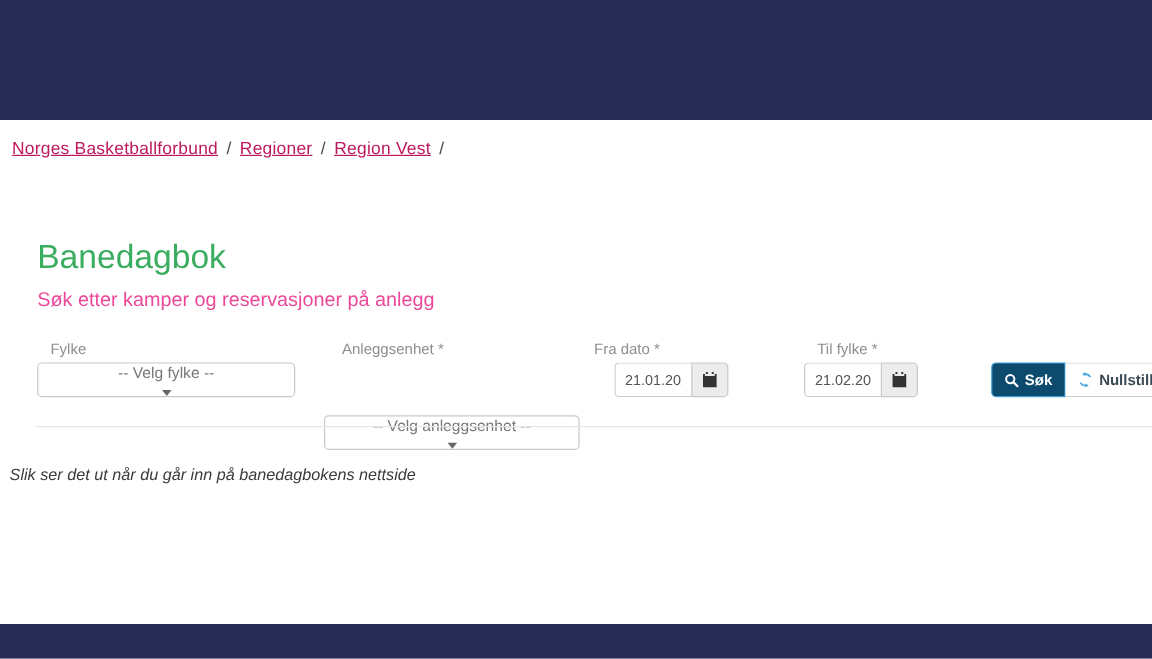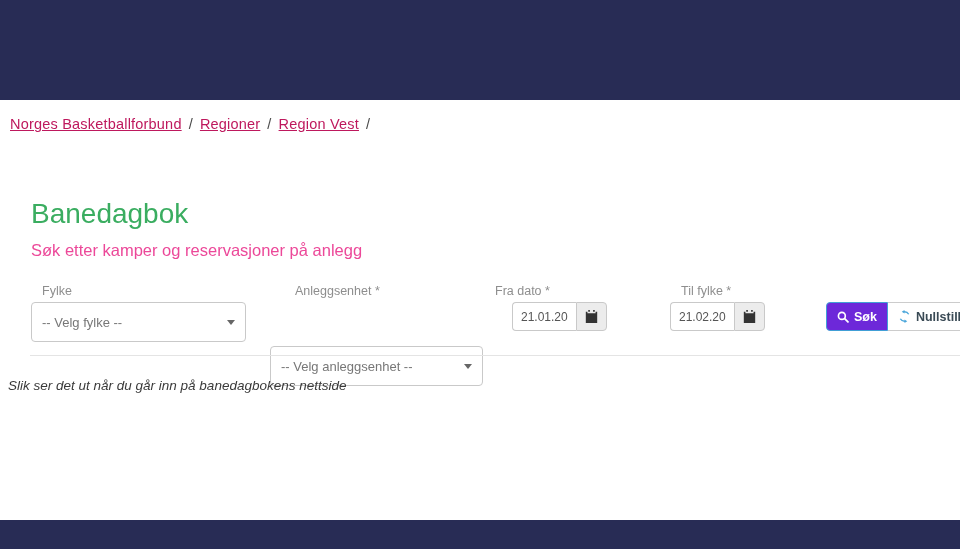--- a/index.html
+++ b/index.html
@@ -34,24 +34,24 @@
   }
   .page-subtitle {
     position: absolute; left: 31px; top: 241px;
     font-size: 16.5px; font-weight: 400; color: #ec4899;
   }
   .field-label {
     position: absolute; top: 284px;
     font-size: 12.5px; color: #8e8e8e; margin-left: 11px;
   }
   .select-box {
-    position: absolute; top: 302px; height: 40px;
+    position: absolute; top: 302px; height: 29px;
     background: #fff; border: 1px solid #c9c9c9; border-radius: 4px;
     display: flex; align-items: center; justify-content: space-between;
-    padding: 0 10px; cursor: pointer;
+    padding: 0 10px; cursor: pointer; flex-direction: column;
   }
   .select-box .select-text { font-size: 13px; color: #777; }
   .caret {
     width: 0; height: 0; border-left: 4px solid transparent;
     border-right: 4px solid transparent; border-top: 5px solid #666;
   }
   .input-group {
     position: absolute; top: 302px; height: 29px; display: flex;
   }
   .date-input {
@@ -68,33 +68,33 @@
   }
   .btn-group {
     position: absolute; left: 826px; top: 302px; height: 29px; display: flex;
   }
   .btn {
     height: 29px; display: flex; align-items: center; justify-content: center;
     font-size: 12.5px; font-weight: bold; cursor: pointer; gap: 5px;
     padding: 0 10px;
   }
   .btn-sok {
-    background: #6d28d9; color: #ffffff; border: 1px solid #419fd6;
+    background: #0c4a6e; color: #ffffff; border: 1px solid #419fd6;
     border-radius: 4px 0 0 4px;
   }
   .btn-nullstill {
     background: #ffffff; color: #3a4a55; border: 1px solid #cccccc;
     border-left: none; border-radius: 0 4px 4px 0;
   }
   .divider {
     position: absolute; left: 30px; right: 0; top: 355px;
     border-top: 1px solid #e4e4e4;
   }
   .caption {
-    position: absolute; left: 8px; top: 378px;
+    position: absolute; left: 8px; top: 388px;
     font-size: 13.5px; font-style: italic; color: #3a3a3a;
   }
   .icon { display: inline-flex; align-items: center; justify-content: center; }
 </style>
 </head>
 <body>
 
 <div class="topbar"></div>
 
 <nav class="breadcrumb">
@@ -103,21 +103,21 @@
 
 <h1 class="page-title">Banedagbok</h1>
 <div class="page-subtitle">Søk etter kamper og reservasjoner på anlegg</div>
 
 <label class="field-label" style="left:31px;">Fylke</label>
 <div class="select-box" style="left:31px; width:215px;">
   <span class="select-text">-- Velg fylke --</span>
   <span class="caret"></span>
 </div>
 
-<label class="field-label" style="left:284px;">Anleggsenhet *</label>
+<label class="field-label" style="left:274px;">Anleggsenhet *</label>
 <div class="select-box" style="left:270px; width:213px;margin-top:44px;">
   <span class="select-text">-- Velg anleggsenhet --</span>
   <span class="caret"></span>
 </div>
 
 <label class="field-label" style="left:484px;">Fra dato *</label>
 <div class="input-group" style="left:512px;">
   <input class="date-input" type="text" value="21.01.2026" style="">
   <button class="calendar-btn">
     <span class="icon">

